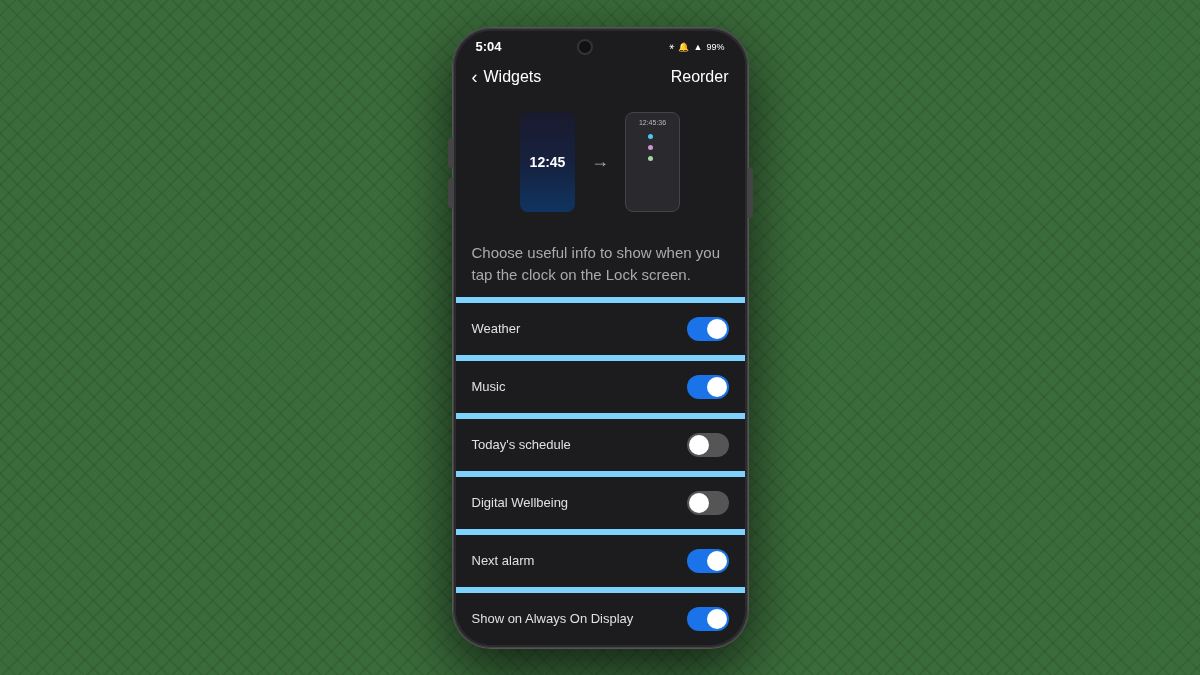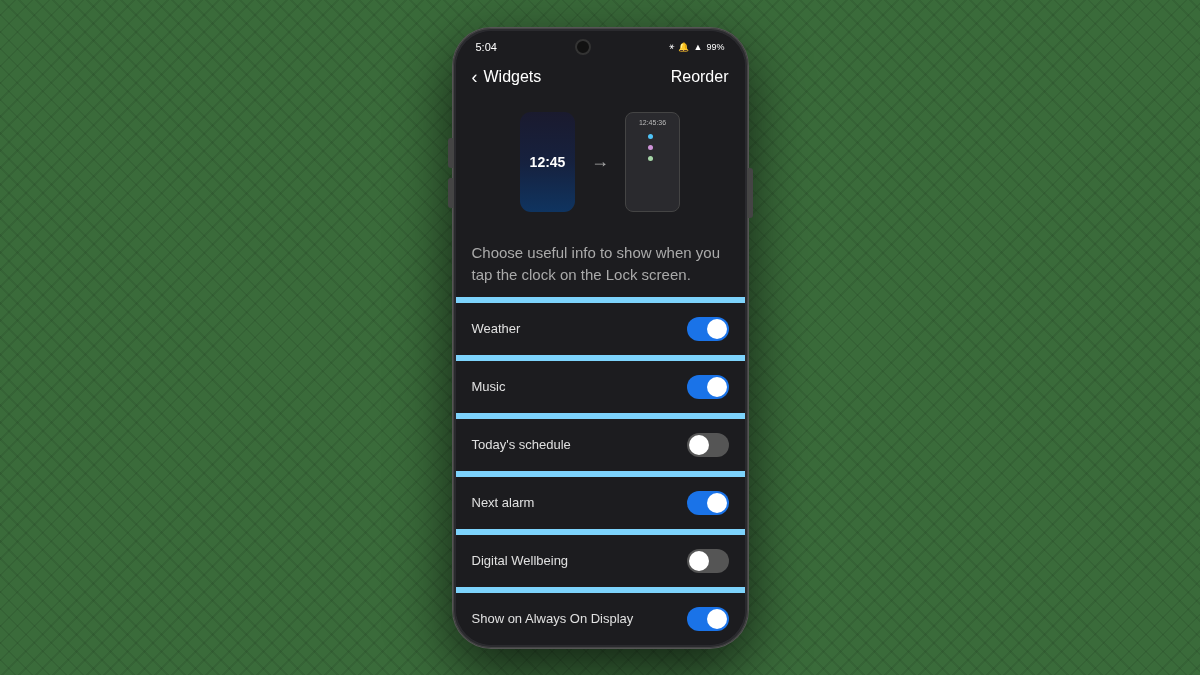--- a/index.html
+++ b/index.html
@@ -53,22 +53,22 @@
       display: flex;
       justify-content: space-between;
       align-items: center;
       padding: 8px 20px 4px;
       background: #1c1c1f;
       flex-shrink: 0;
     }
 
     .status-time {
       color: #fff;
-      font-size: 11px;
-      font-weight: 400;
+      font-size: 13px;
+      font-weight: 700;
     }
 
     .status-icons {
       display: flex;
       align-items: center;
       gap: 4px;
       color: #fff;
       font-size: 9px;
     }
 
@@ -127,21 +127,20 @@
       border-radius: 8px;
       overflow: hidden;
       display: flex;
       align-items: center;
       justify-content: center;
       position: relative;
     }
 
     .phone-preview-left {
       background: linear-gradient(180deg, #1a1a2e 0%, #16213e 50%, #0f3460 100%);
-      border-radius: 11px;
     }
 
     .phone-preview-time {
       color: #fff;
       font-size: 14px;
       font-weight: 600;
       text-align: center;
     }
 
     .phone-preview-right {
@@ -350,29 +349,29 @@
       </div>
 
       <div class="toggle-row">
         <span class="toggle-label">Today's schedule</span>
         <div class="toggle toggle-off">
           <div class="toggle-knob"></div>
         </div>
       </div>
 
       <div class="toggle-row">
+        <span class="toggle-label">Digital Wellbeing</span>
+        <div class="toggle toggle-off">
+          <div class="toggle-knob"></div>
+        </div>
+      </div>
+
+      <div class="toggle-row">
         <span class="toggle-label">Next alarm</span>
         <div class="toggle toggle-on">
-          <div class="toggle-knob"></div>
-        </div>
-      </div>
-
-      <div class="toggle-row">
-        <span class="toggle-label">Digital Wellbeing</span>
-        <div class="toggle toggle-off">
           <div class="toggle-knob"></div>
         </div>
       </div>
 
 
       <div class="toggle-row">
         <span class="toggle-label">Show on Always On Display</span>
         <div class="toggle toggle-on">
           <div class="toggle-knob"></div>
         </div>

